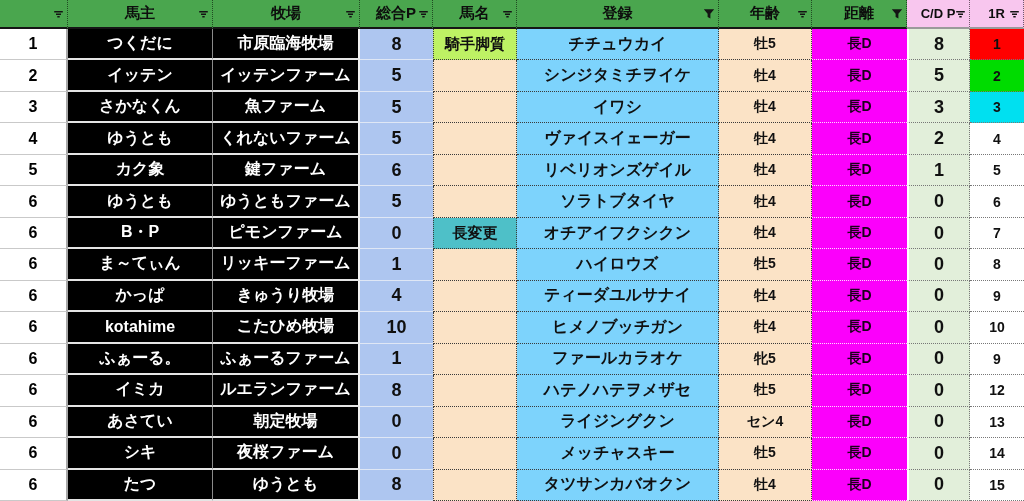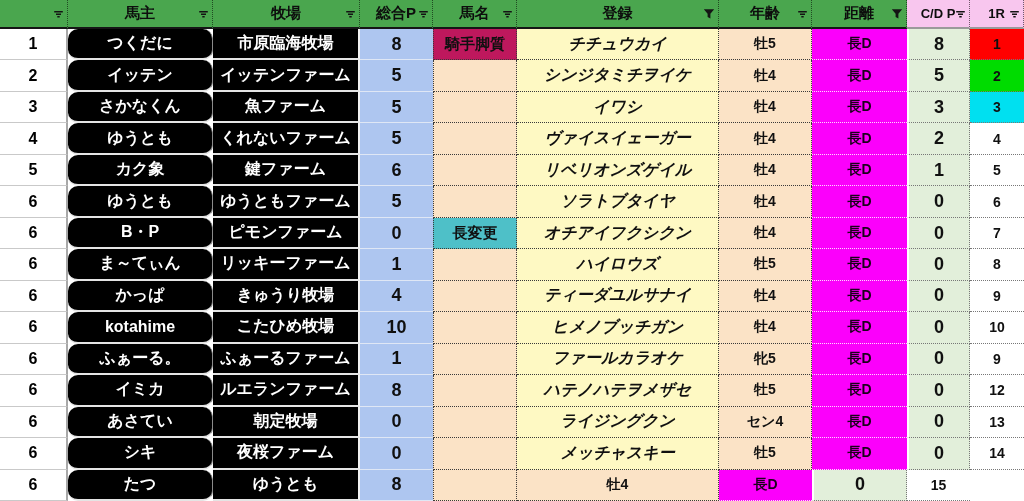--- a/index.html
+++ b/index.html
@@ -15,30 +15,30 @@
      border-bottom:2.5px solid #161616;box-sizing:border-box;}
   .h.pink{background:#f8c6ee;font-size:13px;border-bottom:2px solid #9a9a9a;}
   .h .hicon{position:absolute;right:3px;top:50%;transform:translateY(-50%);
             display:flex;align-items:center;}
   
   .c{display:flex;align-items:center;justify-content:center;font-weight:bold;
      box-sizing:border-box;overflow:hidden;white-space:nowrap;}
   .col-rank{background:#ffffff;color:#000;font-size:16px;
             border-bottom:1px solid #c9c9c9;border-right:2px solid #a8a8a8;}
   .col-owner{background:#000;color:#fff;font-size:16px;
-             border-bottom:2px solid #e4e4e4;border-right:1.5px solid #8a8a8a;border-radius:10px;}
+             border-bottom:2px solid #e4e4e4;border-right:1.5px solid #8a8a8a;}
   .col-farm{background:#000;color:#fff;font-size:16px;
             border-bottom:2px solid #e4e4e4;border-right:2px solid #f2f2f2;}
   .col-sogo_p{background:#aec6f0;color:#101010;font-size:18px;
               border-bottom:1px solid #dfe7f5;}
   .col-touroku{background:#fbe3c6;color:#101010;font-size:15px;
                border-left:1px dotted #3a3a3a;border-bottom:1px dotted #3a3a3a;
                border-right:1px dotted #3a3a3a;}
-  .col-horse{background:#fef9c3;color:#101010;font-size:16px;
-             border-bottom:1px dotted #3a3a3a;border-right:1px dotted #3a3a3a;font-style:italic;}
+  .col-horse{background:#7dd3fc;color:#101010;font-size:16px;
+             border-bottom:1px dotted #3a3a3a;border-right:1px dotted #3a3a3a;}
   .col-age{background:#fbe3c6;color:#101010;font-size:14px;
            border-bottom:1px dotted #3a3a3a;border-right:1px dotted #3a3a3a;}
   .col-distance{background:#fb00fb;color:#1a001a;font-size:14px;
                 border-bottom:1px dotted rgba(255,255,255,.85);}
   .col-cd_p{background:#e2efda;color:#101010;font-size:18px;
             border-left:2px solid #ffffff;border-bottom:1px dotted #777;
             border-right:1px dotted #777;}
   .col-r1{background:#ffffff;color:#101010;font-size:14px;
           border-bottom:1px dotted #777;}
 </style>
@@ -123,21 +123,21 @@
       <span class="hicon">
         <svg width="11" height="11" viewBox="0 0 11 11">
           <path d="M1.2 3.2h8.6M3 5.7h5M4.3 8.2h2.4" stroke="#141414" stroke-width="1.4" fill="none"></path>
         </svg>
       </span>
     </div>
     <div class="c col-rank">1</div>
     <div class="c col-owner">つくだに</div>
     <div class="c col-farm">市原臨海牧場</div>
     <div class="c col-sogo_p">8</div>
-    <div class="c col-touroku" style="background: #be185d;">騎手脚質</div>
+    <div class="c col-touroku" style="background: #bef264;">騎手脚質</div>
     <div class="c col-horse">チチュウカイ</div>
     <div class="c col-age">牡5</div>
     <div class="c col-distance">長D</div>
     <div class="c col-cd_p">8</div>
     <div class="c col-r1" style="background: rgb(255, 0, 0);">1</div>
     <div class="c col-rank">2</div>
     <div class="c col-owner">イッテン</div>
     <div class="c col-farm">イッテンファーム</div>
     <div class="c col-sogo_p">5</div>
     <div class="c col-touroku"></div>
@@ -264,17 +264,18 @@
     <div class="c col-horse">メッチャスキー</div>
     <div class="c col-age">牡5</div>
     <div class="c col-distance">長D</div>
     <div class="c col-cd_p">0</div>
     <div class="c col-r1">14</div>
     <div class="c col-rank">6</div>
     <div class="c col-owner">たつ</div>
     <div class="c col-farm">ゆうとも</div>
     <div class="c col-sogo_p">8</div>
     <div class="c col-touroku"></div>
+    <div class="c col-horse">タツサンカバオクン</div>
     <div class="c col-age">牡4</div>
     <div class="c col-distance">長D</div>
     <div class="c col-cd_p">0</div>
     <div class="c col-r1">15</div>
   </div>
 
 </body></html>

